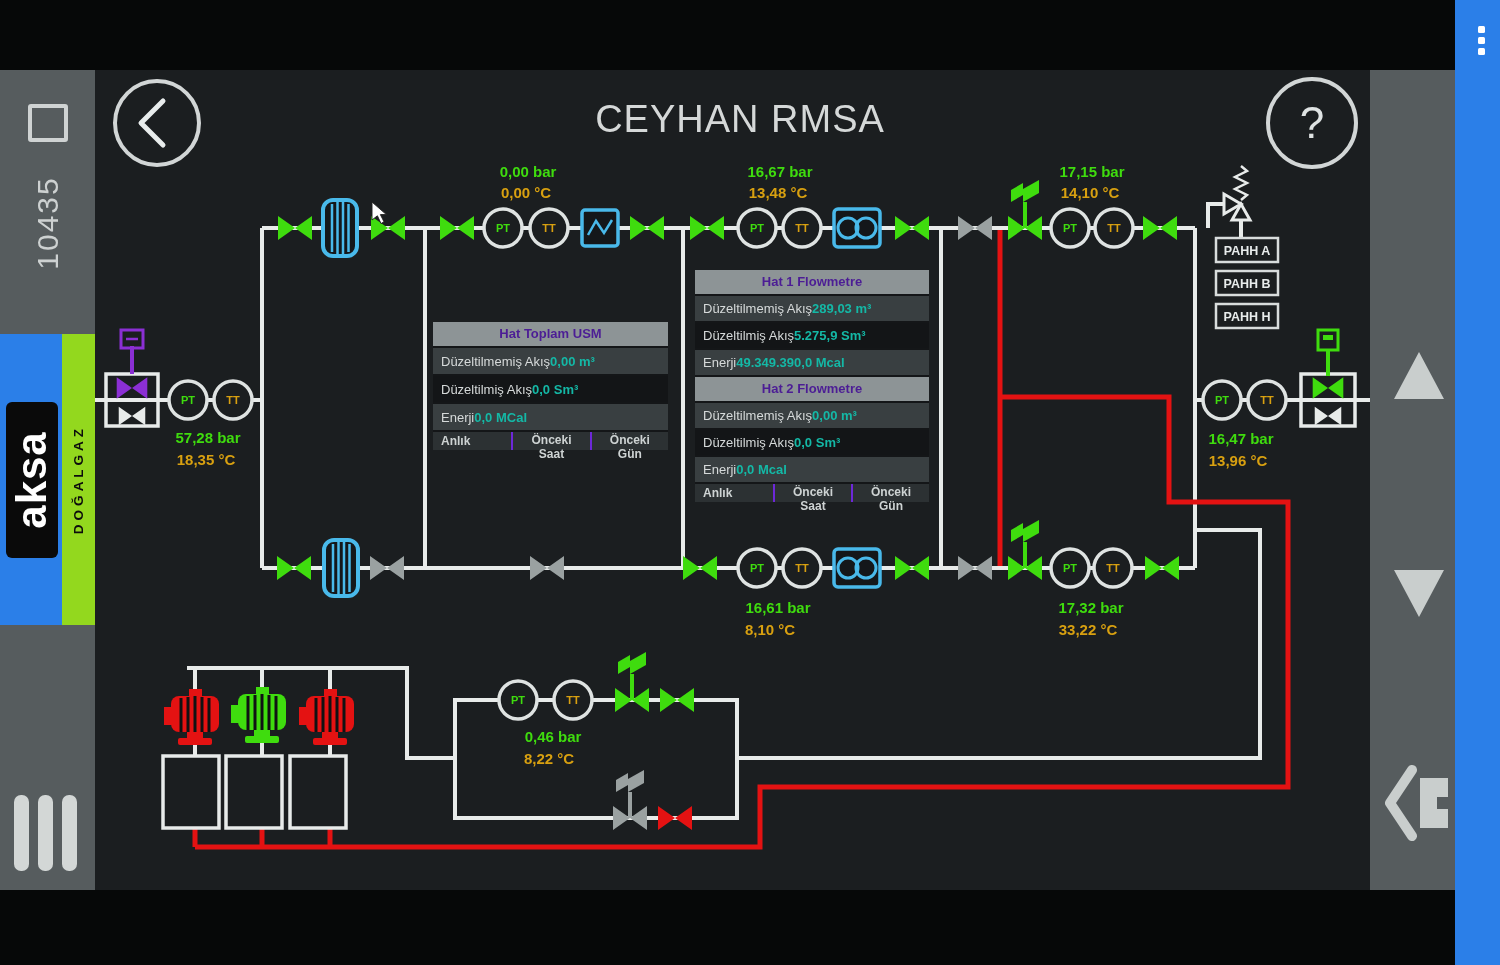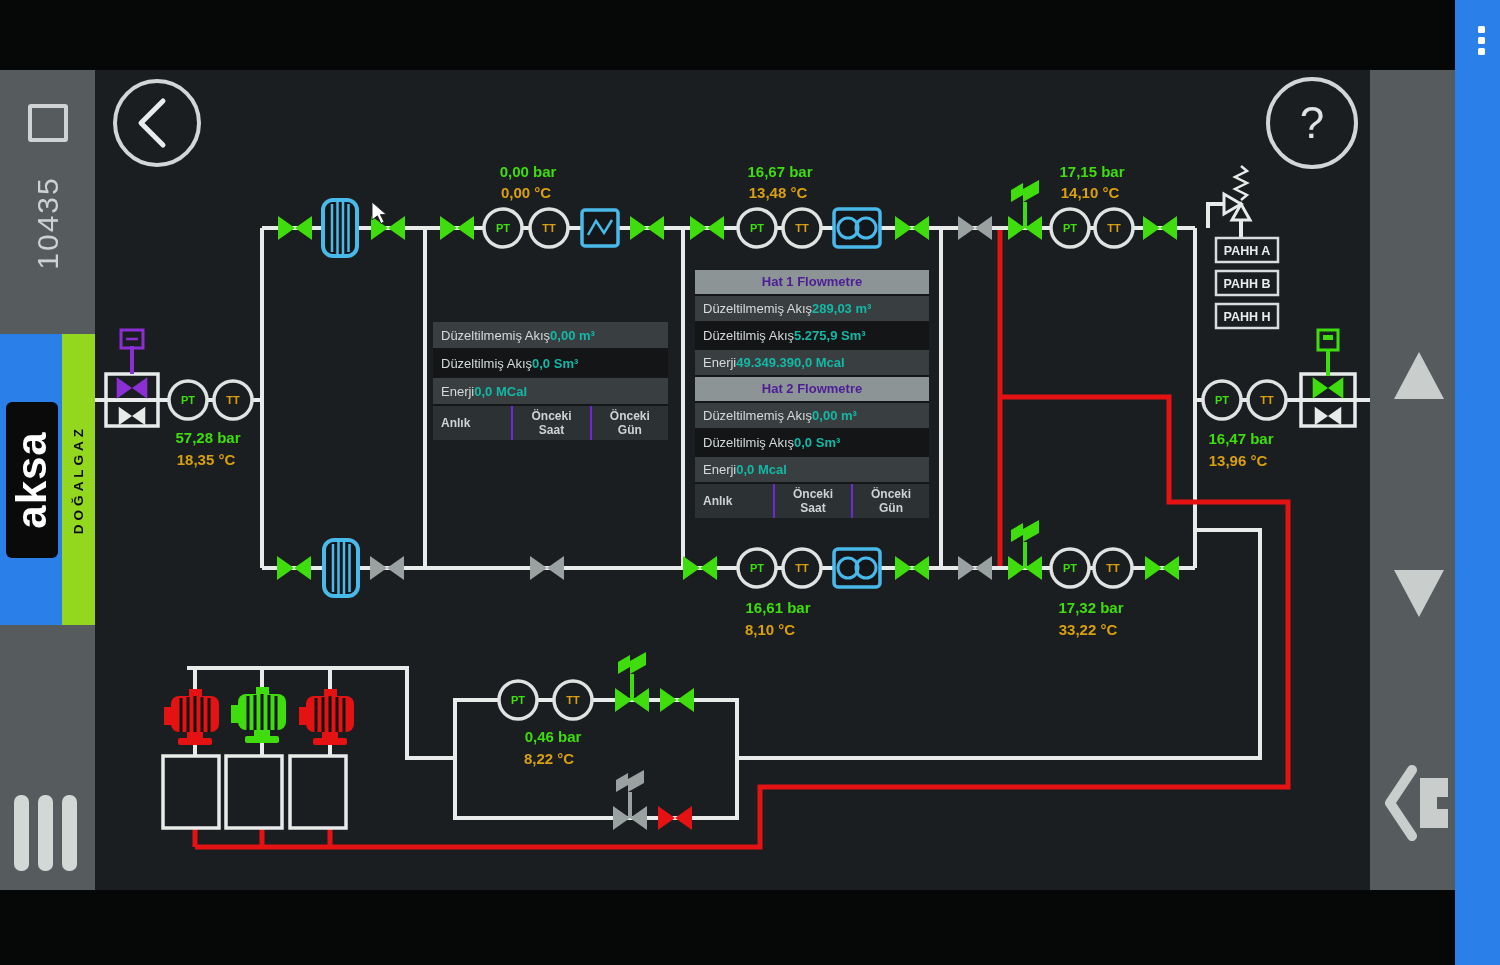--- a/index.html
+++ b/index.html
@@ -48,21 +48,21 @@
   .pahh text{fill:#e8ecec;font-size:12.5px;font-weight:bold;text-anchor:middle;}
   
   .tbl{position:absolute;z-index:3;font-size:13px;background:#17191b;}
   .tbl-h{height:24px;line-height:24px;background:#8d9496;color:#4c1d95;font-weight:bold;
          text-align:center;border-bottom:2px solid #141618;}
   .tbl-r{display:flex;align-items:center;padding:0 8px;
          border-bottom:2px solid #141618;}
   .r-a{background:#393f41;} .r-b{background:#131517;}
   .tbl-r .lab{color:#d6dada;}
   .tbl-r .val{color:#14b8a6;font-weight:bold;}
-  .tbl-f{display:flex;background:#2c3133;height:34px;}
+  .tbl-f{display:flex;background:#2c3133;height:18px;}
   .tbl-f button{flex:1;background:transparent;border:none;border-left:2px solid #6d28d9;
                 color:#ced3d3;font-weight:bold;font-size:12px;font-family:"Liberation Sans",sans-serif;
                 cursor:pointer;}
   .tbl-f button:first-child{border-left:none;text-align:left;padding-left:8px;}
   .usm-tbl{left:433px;top:322px;width:235px;}
   .usm-tbl .tbl-r{height:26px;}
   .hat-tbl{left:695px;top:270px;width:234px;}
   .hat-tbl .tbl-r{height:25px;}
   
   .rc-icon{position:absolute;z-index:5;cursor:pointer;}
@@ -73,20 +73,21 @@
 <div class="screen">
 
   <div class="main-panel"></div>
   <div class="col-left-top"></div>
   <div class="col-left-blue"></div>
   <div class="col-left-green"></div>
   <div class="col-left-bottom"></div>
   <div class="col-right"></div>
   <div class="strip-right-blue"></div>
 
+  <div class="title">CEYHAN RMSA</div>
   <div class="circle-btn back-btn">
     <svg width="80" height="80" viewBox="0 0 80 80">
       <polyline points="46,18 24,40 46,62" fill="none" stroke="#e8ecec" stroke-width="5" stroke-linecap="round" stroke-linejoin="round"></polyline>
     </svg>
   </div>
   <div class="circle-btn help-btn">
     <span>?</span>
   </div>
 
   <div class="sq-icon"></div>
@@ -321,20 +322,21 @@
     <text class="tv" x="1088" y="635">33,22 °C</text>
     <text class="pv" x="1241" y="444">16,47 bar</text>
     <text class="tv" x="1238" y="466">13,96 °C</text>
     <text class="pv" x="553" y="742">0,46 bar</text>
     <text class="tv" x="549" y="764">8,22 °C</text>
 
     <polygon points="0,0 0,15 4.5,11.5 7.5,18 10,16.5 7,10.5 12,10.5" transform="translate(372,202) scale(1.2)" fill="#ffffff" stroke="#222" stroke-width="0.8"></polygon>
   </svg>
 
   <div class="tbl usm-tbl">
+    <div class="tbl-h">Hat Toplam USM</div>
     <div class="tbl-r r-a">
       <span class="lab">Düzeltilmemiş Akış</span>
       <span class="val">0,00 m³</span>
     </div>
     <div class="tbl-r r-b">
       <span class="lab">Düzeltilmiş Akış</span>
       <span class="val">0,0 Sm³</span>
     </div>
     <div class="tbl-r r-a">
       <span class="lab">Enerji</span>

